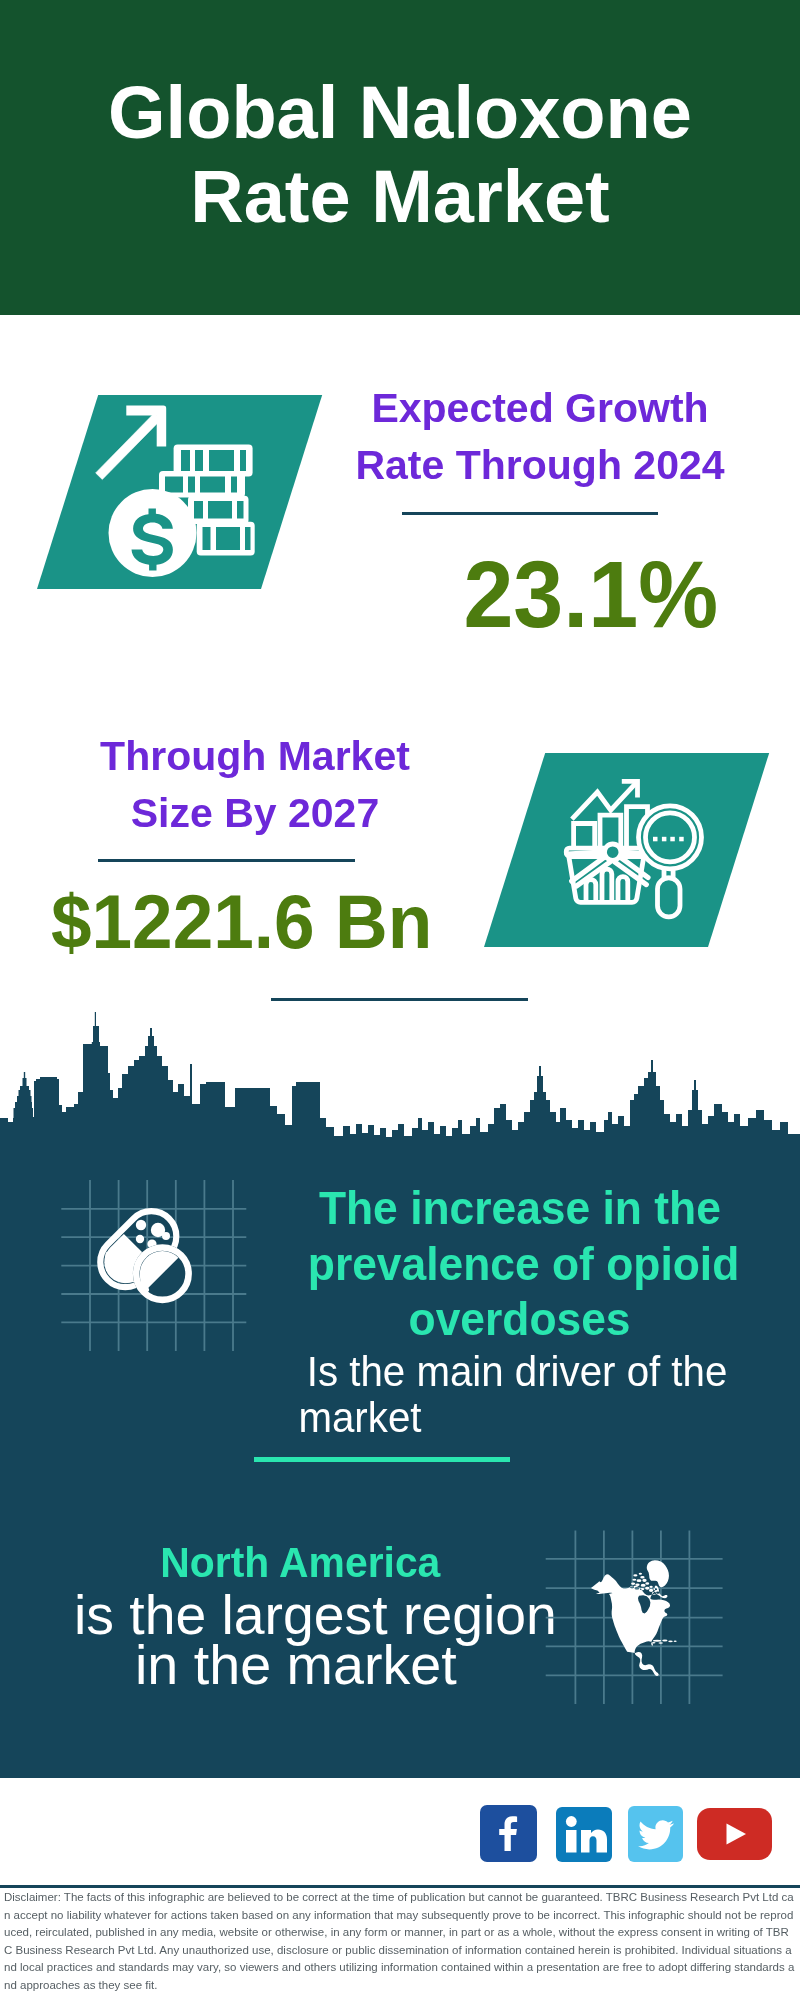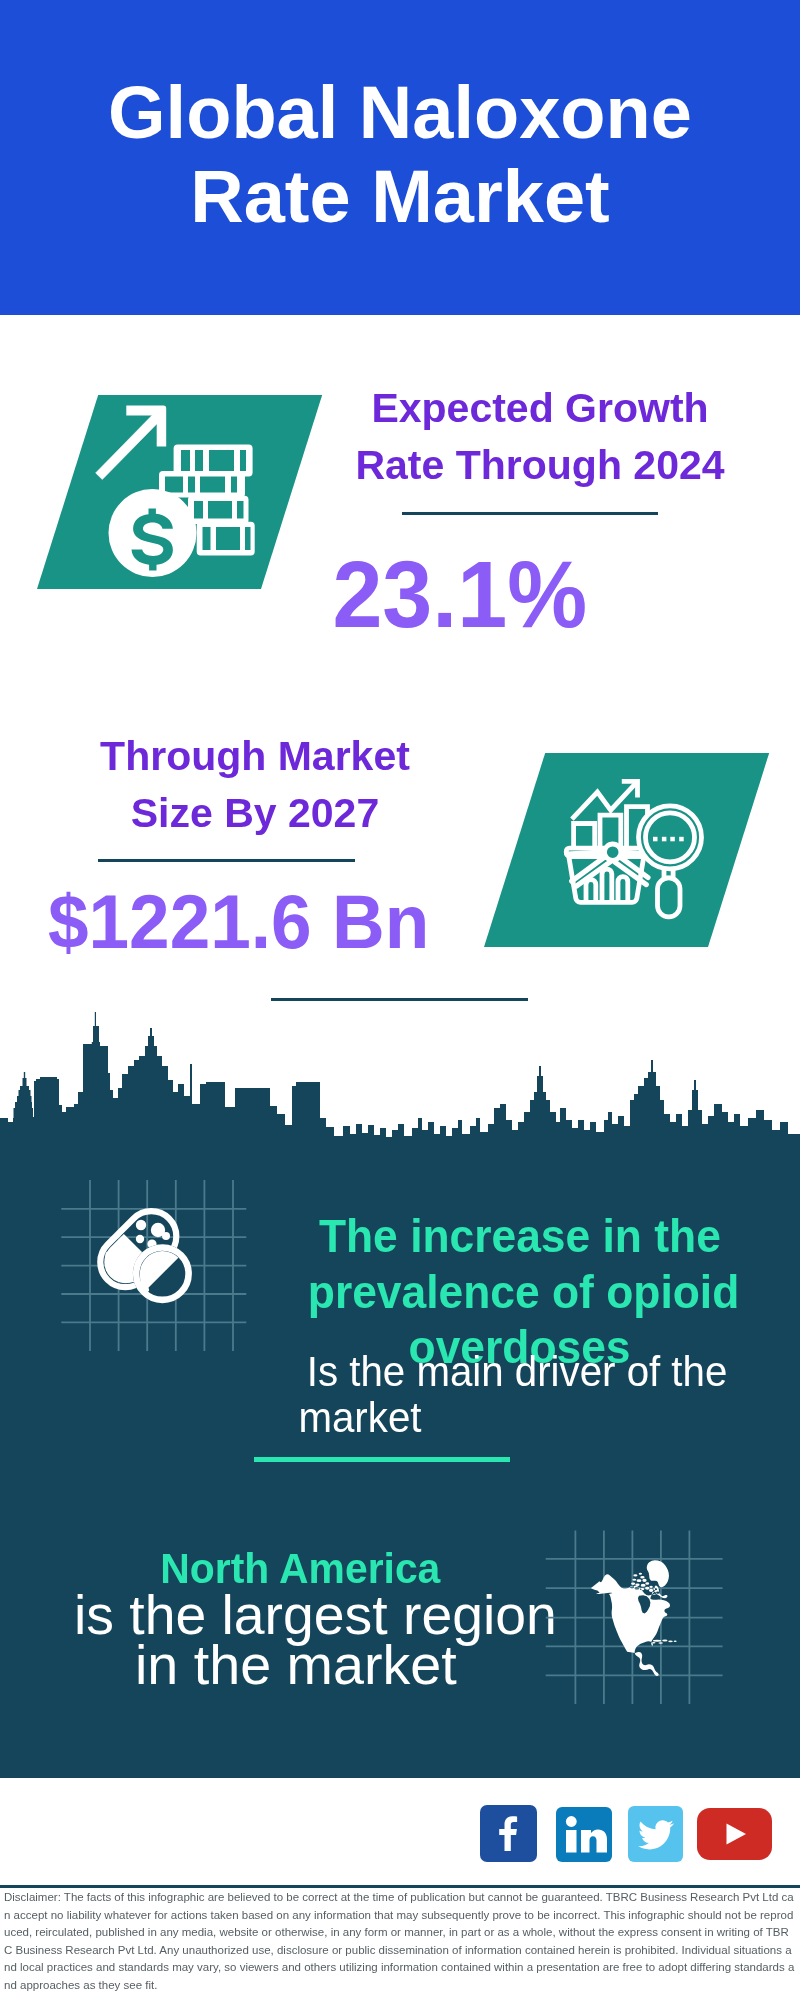--- a/index.html
+++ b/index.html
@@ -1,30 +1,30 @@
 <!DOCTYPE html>
 <html><head>
 <meta charset="utf-8">
 <style>
   html,body{margin:0;padding:0;}
   body{width:800px;height:2000px;background:#ffffff;font-family:"Liberation Sans",sans-serif;overflow:hidden;}
   .page{position:relative;width:800px;height:2000px;background:#fff;}
 
   
-  .hdr{position:absolute;left:0;top:0;width:800px;height:315px;background:#1d4ed8;}
+  .hdr{position:absolute;left:0;top:0;width:800px;height:315px;background:#14532d;}
   .hdr-title{position:absolute;left:0;top:71px;width:800px;text-align:center;color:#ffffff;
              font-weight:bold;font-size:74px;line-height:84px;}
   .narrow{display:inline-block;}
 
   
   .para{position:absolute;background:#1a9387;}
   .rule{position:absolute;background:#15455a;height:3px;}
   .rule-g{position:absolute;background:#2ae6b0;height:5px;}
   .lbl{position:absolute;color:#6d28d9;font-weight:bold;font-size:41px;line-height:57px;text-align:center;}
-  .val{position:absolute;color:#8b5cf6;font-weight:bold;line-height:1;text-align:left;white-space:nowrap;}
+  .val{position:absolute;color:#4d7c0f;font-weight:bold;line-height:1;text-align:right;white-space:nowrap;}
   .val span{display:inline-block;}
 
   
   .dark{position:absolute;left:0;top:1140px;width:800px;height:638px;background:#15455a;}
   .skyline{position:absolute;left:0;top:1012px;width:800px;height:175px;}
 
   .grn{color:#2ae6b0;font-weight:bold;}
   .sqz{display:inline-block;transform:scaleX(0.944);}
   .sqz2{display:inline-block;transform:scaleX(0.947);}
   .sqz3{display:inline-block;transform:scaleX(0.95);}
@@ -177,32 +177,32 @@
       <circle cx="166" cy="1236" r="4"></circle>
     </g>
     <g>
       <circle cx="162.4" cy="1273.7" r="29.5" fill="#15455a"></circle>
       <circle cx="162.4" cy="1273.7" r="26.2" fill="none" stroke="#ffffff" stroke-width="6.6"></circle>
       <path fill="#ffffff" d="M146.4 1289.7 A22.6 22.6 0 0 1 178.4 1257.7 Z"></path>
       <path fill="none" stroke="#ffffff" stroke-width="5.2" stroke-linecap="round" d="M146.4 1289.7 A22.6 22.6 0 0 1 152.5 1259"></path>
     </g>
   </svg>
 
-  <div style="position:absolute;left:295px;top:1180px;width:450px;text-align:center;font-size:47px;line-height:55.6px;white-space:nowrap;margin-top:28px;">
+  <div style="position:absolute;left:295px;top:1180px;width:450px;text-align:center;font-size:47px;line-height:55.6px;white-space:nowrap;">
     <span class="grn sqz">The increase in the</span><br>
     <span class="grn sqz">prevalence of opioid</span><br>
     <span class="grn sqz">overdoses</span>
   </div>
   <div style="position:absolute;left:295px;top:1349px;width:450px;text-align:left;font-size:42.5px;line-height:46.3px;white-space:nowrap;">
     <span class="wht sqz2">Is the main driver of the</span><br>
     <span class="wht sqz2">market</span>
   </div>
   <div class="rule-g" style="left:254px;top:1457px;width:256px;"></div>
 
-  <div style="position:absolute;left:75px;top:1537px;width:450px;text-align:center;font-size:43px;line-height:50px;white-space:nowrap;margin-top:6px;">
+  <div style="position:absolute;left:75px;top:1537px;width:450px;text-align:center;font-size:43px;line-height:50px;white-space:nowrap;">
     <span class="grn sqz3">North America</span>
   </div>
   <div style="position:absolute;left:71px;top:1590px;width:450px;text-align:center;font-size:56px;line-height:49.5px;white-space:nowrap;">
     <span class="wht" style="display:inline-block;transform:scaleX(0.988)">is the largest region</span><br>
     <span class="wht" style="display:inline-block;transform:scaleX(0.994)">in the market</span>
   </div>
 
   <svg style="position:absolute;left:540px;top:1525px;width:190px;height:180px;" viewBox="540 1525 190 180">
     <g stroke="#4a7a8c" stroke-width="1.8" fill="none">
       <path d="M575.4 1530.4 V1704 M603.9 1530.4 V1704 M632.4 1530.4 V1704 M660.9 1530.4 V1704 M689.4 1530.4 V1704"></path>

